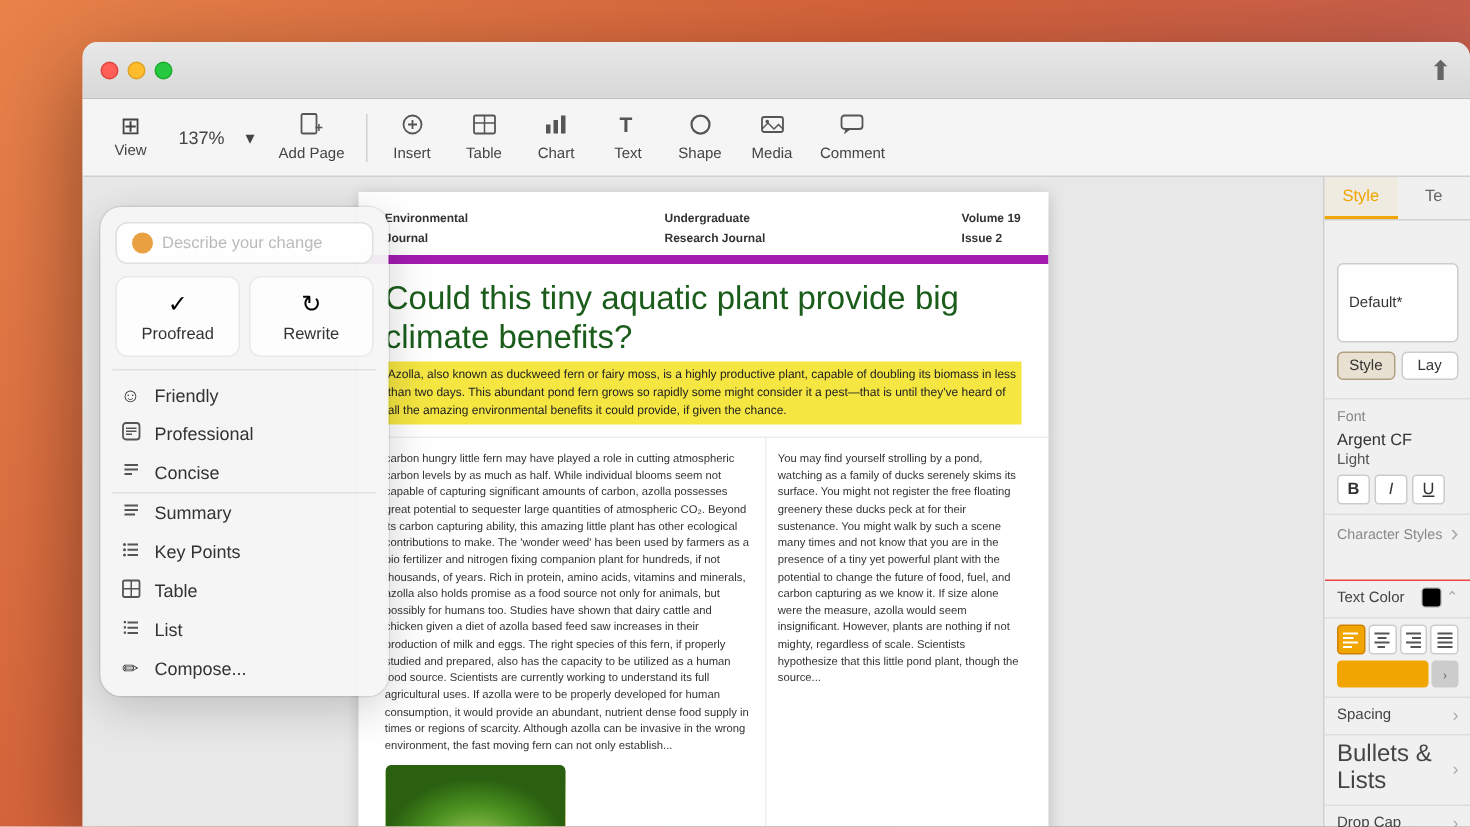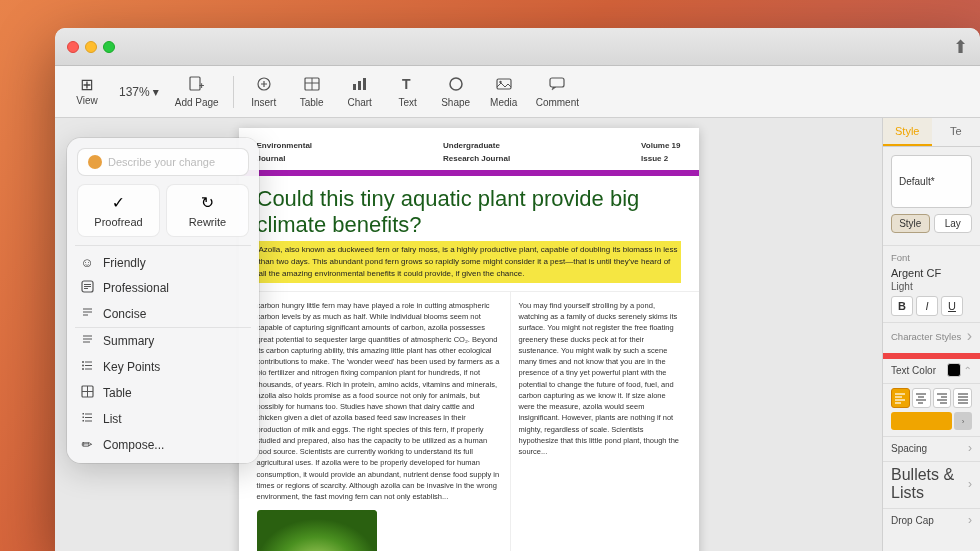--- a/index.html
+++ b/index.html
@@ -109,21 +109,21 @@
     }
     .toolbar-divider {
       width: 1px;
       height: 32px;
       background: #d0d0d0;
       margin: 0 4px;
     }
     .toolbar-zoom {
       display: flex;
       align-items: center;
-      gap: 3px;
+      gap: 14px;
       font-size: 12px;
       color: #444;
       padding: 4px 6px;
       border-radius: 6px;
       cursor: pointer;
       text-align: right;
     }
 
     
     .main-area {
@@ -312,20 +312,21 @@
 
     
     .right-panel {
       width: 98px;
       background: #f0f0f0;
       border-left: 1px solid #d0d0d0;
       display: flex;
       flex-direction: column;
       overflow: hidden;
       flex-shrink: 0;
+      gap: 20px;
     }
 
     .right-panel-tabs {
       display: flex;
       border-bottom: 1px solid #d0d0d0;
     }
     .right-panel-tab {
       flex: 1;
       padding: 7px 4px;
       text-align: center;
@@ -415,22 +416,22 @@
       background: white;
       display: flex;
       align-items: center;
       justify-content: center;
       font-size: 11px;
       cursor: pointer;
       color: #333;
     }
 
     .rp-char-styles {
-      padding: 0 8px 8px;
-      border-bottom: 6px solid #ef4444;
+      padding: 0 8px 21px;
+      border-bottom: 1px solid #ef4444;
       margin-bottom: 4px;
     }
     .rp-char-label {
       font-size: 9.5px;
       color: #888;
       font-weight: 500;
     }
     .rp-chevron { color: #aaa; }
 
     .rp-text-color {

